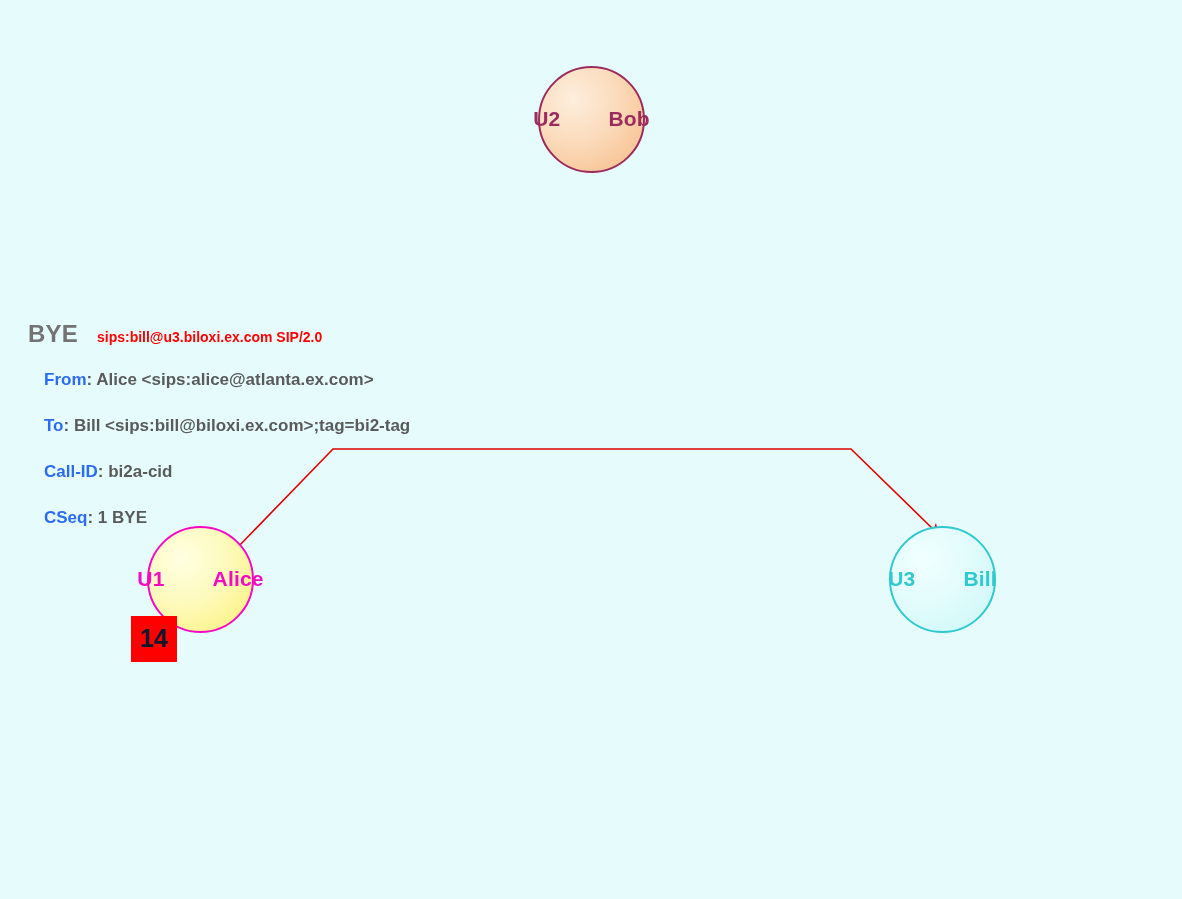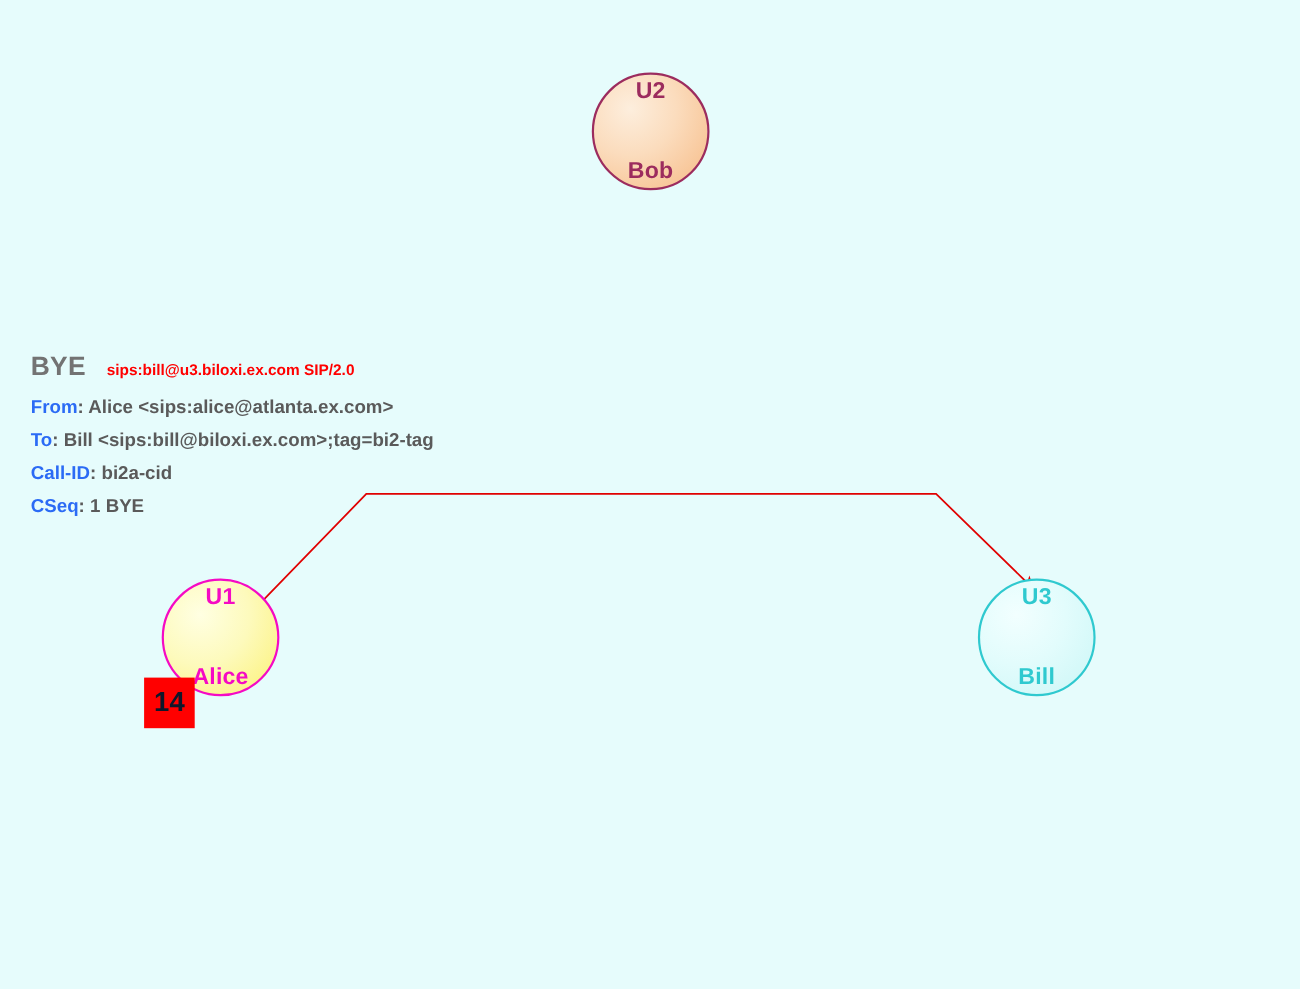--- a/index.html
+++ b/index.html
@@ -50,21 +50,21 @@
   }
 
   
   .node {
     position: absolute;
     width: 107px;
     height: 107px;
     border-radius: 50%;
     box-sizing: border-box;
     display: flex;
-    flex-direction: column;
+    flex-direction: row;
     align-items: center;
     justify-content: center;
     text-align: center;
     line-height: 1.16;
     gap: 48px;
   }
   .node .node-id,
   .node .node-name {
     display: block;
     font-weight: bold;
@@ -135,21 +135,21 @@
     font-size: 24px;
     letter-spacing: 0.2px;
   }
   .sip-request-uri {
     color: #ff0000;
     font-weight: bold;
     font-size: 14px;
     margin-left: 19px;
   }
   .sip-header-line {
-    margin: 0;
+    margin: 16px;
     line-height: 30px;
     font-size: 17px;
     font-weight: bold;
   }
   .sip-header-name { color: #2b6bf5; }
   .sip-header-value { color: #5a5a5a; }
 </style>
 </head>
 <body>
 

